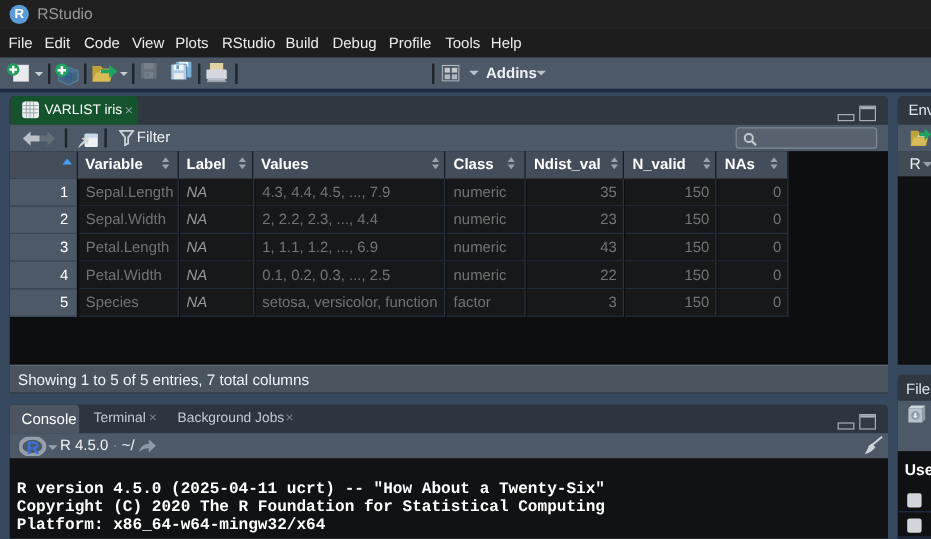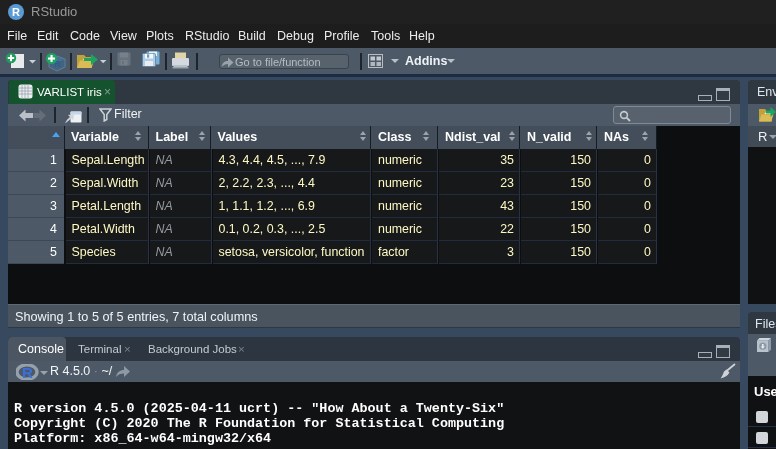--- a/index.html
+++ b/index.html
@@ -67,21 +67,21 @@
   .sortud i { top:0; border-bottom:4.5px solid #9aa3ac; }
   .sortud b { bottom:0; border-top:4.5px solid #9aa3ac; }
   .sortup { position:absolute; width:0; height:0; border-left:4px solid transparent;
     border-right:4px solid transparent; border-bottom:5px solid #47a0f4; }
 
   .drow { position:absolute; left:0; width:648px; height:23px; }
   .rn { position:absolute; left:0; top:0; width:56px; height:23px; background:#4d5966;
     color:#fff; font-size:12.4px; line-height:22px; text-align:right; padding-right:7px;
     border-bottom:1px solid #3d4854; }
   .dc { position:absolute; top:0; height:23px; font-size:12.4px; line-height:22px;
-    color:#fef9c3; padding-left:6px; background:#17181a;
+    color:#737373; padding-left:6px; background:#17181a;
     border-bottom:1px solid #222c3f; border-right:1px solid #273245; }
   .dc.na { color:#949a9f; font-style:italic; }
   .dc.num { text-align:right; padding-right:5px; padding-left:0; }
 
   #statusbar { left:0; top:224px; width:732px; height:23px; background:#49545f;
     border-top:1px solid #5d6873; }
   #statusbar span { position:absolute; left:7px; top:5px; color:#f0f3f6; font-size:12.7px; }
 
   
   #consolepane { left:8px; top:337px; width:732px; height:112px; background:#2d3540; }
@@ -168,26 +168,20 @@
     <div class="tsep" style="left:165px"></div>
 
     <svg class="abs" style="left:171px;top:4px" width="19" height="17" viewBox="0 0 19 17">
       <rect x="4" y="0.5" width="11" height="7" fill="#e2d3a4"></rect>
       <rect x="1" y="6" width="17" height="8" rx="1" fill="#d5d9df"></rect>
       <rect x="2.5" y="13" width="14" height="2.5" fill="#b9bfc8"></rect>
       <rect x="1.5" y="15" width="16" height="1.5" fill="#9aa2ac"></rect>
     </svg>
     <div class="tsep" style="left:196px"></div>
 
-    <div id="gotobox" class="abs">
-      <svg class="abs" style="left:1px;top:1px" width="13" height="12" viewBox="0 0 13 12">
-        <path d="M0.5 11 C1.5 6.5 4 5 7 5 L7 1.5 L12.5 6.5 L7 11.5 L7 8 C4.5 8 2.5 9 0.5 11 Z" fill="#99a3ad"></path>
-      </svg>
-      <span class="ph">Go to file/function</span>
-    </div>
     <div class="tsep" style="left:360px"></div>
 
     <svg class="abs" style="left:368px;top:5.5px" width="15" height="14" viewBox="0 0 15 14">
       <rect x="0.5" y="0.5" width="14" height="13" fill="none" stroke="#b6bdc4" stroke-width="1"></rect>
       <rect x="2.5" y="2.5" width="4.5" height="4" fill="#c3c9cf"></rect>
       <rect x="8.5" y="2.5" width="4.5" height="4" fill="#c3c9cf"></rect>
       <rect x="2.5" y="8" width="4.5" height="4" fill="#b0b7be"></rect>
       <rect x="8.5" y="8" width="4.5" height="4" fill="#b0b7be"></rect>
     </svg>
     <div class="caret" style="left:391px;top:11px"></div>

